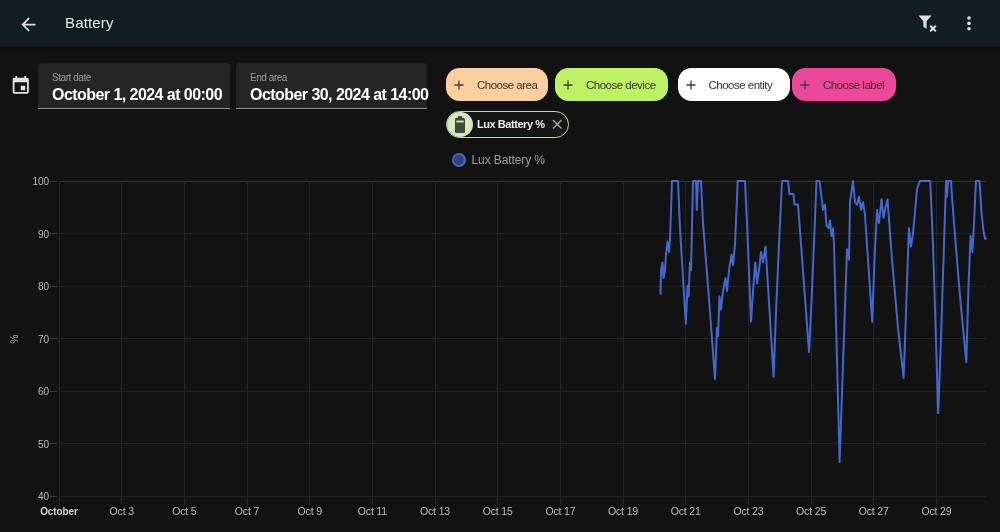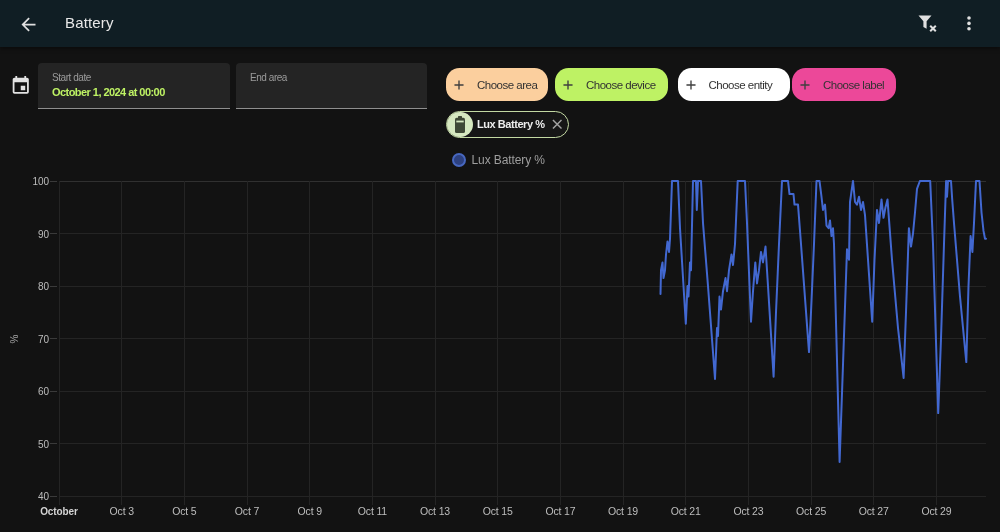--- a/index.html
+++ b/index.html
@@ -6,21 +6,21 @@
 body{width:1000px;height:532px;background:#121212;font-family:"Liberation Sans",sans-serif;overflow:hidden;position:relative;}
 #topbar{position:absolute;left:0;top:0;width:1000px;height:47px;background:#101e24;box-shadow:0 2px 4px rgba(0,0,0,0.4);}
 #backarrow{position:absolute;left:17.5px;top:13.5px;}
 #title{position:absolute;left:65px;top:14px;font-size:15px;color:#e8e8e8;letter-spacing:.15px;}
 #filtericon{position:absolute;left:918px;top:15px;}
 #dots{position:absolute;left:962px;top:15px;}
 .field{position:absolute;top:63px;height:45px;background:#242424;border-bottom:1px solid #8f8f8f;border-radius:4px 4px 0 0;}
 #field1{left:38px;width:192px;}
 #field2{left:236px;width:191px;}
 .flabel{position:absolute;left:14px;top:9px;font-size:10px;letter-spacing:-0.45px;color:#9b9b9b;text-align:right;}
-.fvalue{position:absolute;left:14px;top:23px;font-size:11px;letter-spacing:-0.55px;font-weight:bold;color:#bef264;white-space:nowrap;}
+.fvalue{position:absolute;left:14px;top:23px;font-size:16px;letter-spacing:-0.55px;font-weight:bold;color:#ffffff;white-space:nowrap;}
 #calicon{position:absolute;left:10px;top:75px;}
 .chip{position:absolute;top:68px;height:33px;border-radius:13.5px;display:flex;align-items:center;font-size:11.5px;letter-spacing:-0.5px;color:#333;white-space:nowrap;}
 .chip .plus{margin-left:8px;margin-right:13px;width:10px;height:10px;}
 #chip1{left:446px;width:102px;background:#fbcf9e;}
 #chip2{left:555px;width:113px;background:#bef264;}
 #chip3{left:677.5px;width:112.5px;background:#ffffff;}
 #chip4{left:792px;width:103.5px;background:#ec4899;}
 #selchip{position:absolute;left:446px;top:110.5px;width:120.5px;height:25.5px;border:1px solid #c3d9a3;border-radius:13.5px;display:flex;align-items:center;background:#161616;}
 #selcircle{width:25.5px;height:25.5px;border-radius:50%;background:#d6e8c0;display:flex;align-items:center;justify-content:center;flex:none;}
 #seltext{margin-left:4.5px;white-space:nowrap;font-size:11px;font-weight:bold;color:#ededed;letter-spacing:-0.45px;}
@@ -48,20 +48,21 @@
 </div>
 <svg id="calicon" width="21.5" height="21.5" viewBox="0 0 24 24">
     <path fill="#e3e3e3" d="M19,19H5V8H19M16,1V3H8V1H6V3H5C3.89,3 3,3.89 3,5V19A2,2 0 0,0 5,21H19A2,2 0 0,0 21,19V5C21,3.89 20.1,3 19,3H18V1M17,12H12V17H17V12Z"></path>
   </svg>
 <div class="field" id="field1">
     <div class="flabel">Start date</div>
     <div class="fvalue">October 1, 2024 at 00:00</div>
   </div>
 <div class="field" id="field2">
     <div class="flabel">End area</div>
+    <div class="fvalue">October 30, 2024 at 14:00</div>
   </div>
 <div class="chip" id="chip1"><svg class="plus" viewBox="0 0 11 11">
       <path stroke="#3f3f3f" stroke-width="1.5" d="M5.5 0.5V10.5M0.5 5.5H10.5"></path>
     </svg>Choose area</div>
 <div class="chip" id="chip2"><svg class="plus" viewBox="0 0 11 11">
       <path stroke="#3f3f3f" stroke-width="1.5" d="M5.5 0.5V10.5M0.5 5.5H10.5"></path>
     </svg>Choose device</div>
 <div class="chip" id="chip3"><svg class="plus" viewBox="0 0 11 11">
       <path stroke="#3f3f3f" stroke-width="1.5" d="M5.5 0.5V10.5M0.5 5.5H10.5"></path>
     </svg>Choose entity</div>

